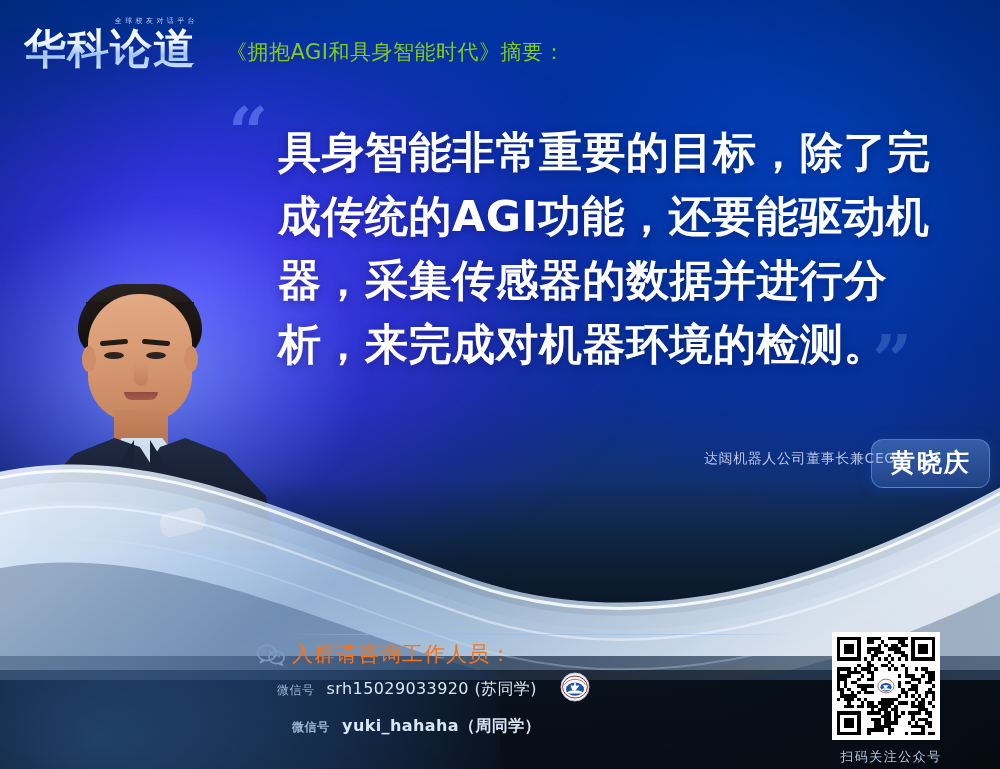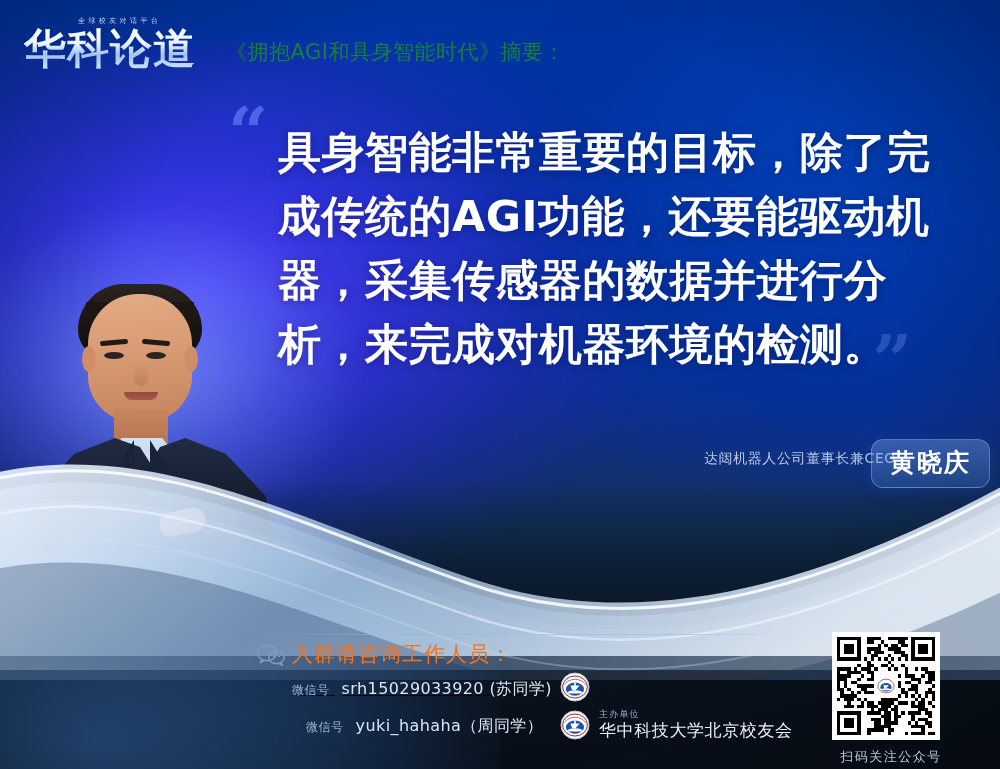--- a/index.html
+++ b/index.html
@@ -41,37 +41,37 @@
   }
   .bg-vignette{
     position:absolute; inset:0;
     background:radial-gradient(ellipse at 50% 45%, rgba(0,0,0,0) 55%, rgba(0,0,0,.28) 100%);
   }
 
   
   .header{ position:absolute; left:0; top:0; width:100%; height:92px; z-index:40; }
   .logo-wrap{ position:absolute; left:24px; top:14px; width:196px; height:62px; }
   .logo-sub{
-    position:absolute; left:54px; top:2px; width:120px; text-align:left;
+    position:absolute; left:54px; top:2px; width:120px; text-align:right;
     font-size:7px; letter-spacing:3.4px; color:#bcd2f5; white-space:nowrap;
     font-family:"DejaVu Sans",sans-serif;
   }
   .logo-main{
     position:absolute; left:0; top:11px; width:196px; height:48px;
     font-size:42px; font-weight:bold; letter-spacing:1px; line-height:48px;
     font-family:"DejaVu Sans","Liberation Sans",sans-serif;
     background:linear-gradient(180deg,#ffffff 0%,#eaf3ff 38%,#9fc3f2 62%,#d9e9ff 100%);
     -webkit-background-clip:text; background-clip:text; color:transparent;
     -webkit-text-fill-color:transparent;
     text-shadow:none;
     white-space:nowrap;
   }
   .header-title{
     position:absolute; left:226px; top:38px;
-    font-size:21px; color:#15803d; letter-spacing:.5px; white-space:nowrap;
+    font-size:21px; color:#84cc16; letter-spacing:.5px; white-space:nowrap;
     font-family:"DejaVu Sans","Liberation Sans",sans-serif; font-weight:500;
   }
 
   
   .portrait{
     position:absolute; left:18px; top:288px; width:262px; height:262px; z-index:25;
   }
   .p-head{
     position:absolute; left:70px; top:6px; width:104px; height:128px;
     border-radius:50px 50px 46px 46px;
@@ -197,22 +197,22 @@
     position:absolute; left:285px; top:634px; width:505px; height:1px; z-index:36;
     background:linear-gradient(90deg, rgba(140,175,225,0) 0%, rgba(150,185,235,.55) 18%, rgba(150,185,235,.55) 82%, rgba(140,175,225,0) 100%);
   }
   .wechat-icon{ position:absolute; left:256px; top:643px; width:30px; height:24px; z-index:37; }
   .contact-title{
     position:absolute; left:292px; top:640px; z-index:37;
     font-size:21px; color:#f97316; letter-spacing:1px; white-space:nowrap;
     font-family:"DejaVu Sans","Liberation Sans",sans-serif;
   }
   .wx-row{ position:absolute; z-index:37; white-space:nowrap; font-family:"DejaVu Sans","Liberation Sans",sans-serif; }
-  .wx-row.r1{ left:292px; top:679px;text-decoration:underline; }
-  .wx-row.r2{ left:306px; top:716px; }
+  .wx-row.r1{ left:277px; top:679px; }
+  .wx-row.r2{ left:292px; top:716px;font-weight:bold; }
   .wx-label{ font-size:12px; color:#9fb4d4; letter-spacing:.5px; }
   .wx-value{ font-size:16px; color:#d8e6f8; letter-spacing:.4px; margin-left:7px; }
 
   
   .org{ position:absolute; z-index:37; display:flex; align-items:center; }
   .org.o1{ left:560px; top:672px; }
   .org.o2{ left:560px; top:710px; }
   .seal{ width:30px; height:30px; position:relative; flex:0 0 auto; }
   .org-text{ margin-left:9px; line-height:1.05; }
   .org-kind{ font-size:9px; color:#9fb4d4; letter-spacing:1.2px; white-space:nowrap; font-family:"DejaVu Sans",sans-serif; }
@@ -361,37 +361,20 @@
         <ellipse cx="15" cy="15" rx="12.4" ry="11" fill="#ffffff" stroke="#9d2f2f" stroke-width="1"></ellipse>
         <path d="M4.4 12.6 A 12.4 11 0 0 1 25.6 12.6" fill="none" stroke="#9d2f2f" stroke-width="0.7"></path>
         <ellipse cx="15" cy="17.2" rx="9" ry="6.6" fill="#1b53a8"></ellipse>
         <path d="M7.2 20.4 C 10 17.6 20 17.6 22.8 20.4 L22.8 21.6 L7.2 21.6 Z" fill="#ffffff"></path>
         <path d="M10.5 13.6 L19.6 13.6 L15.6 18.2 L12.2 18.2 Z" fill="#ffffff"></path>
         <rect x="14.2" y="10.4" width="1.6" height="4" fill="#ffffff"></rect>
       </svg>
     </div>
   </div>
 
-  <div class="org o2">
-    <div class="seal">
-      <svg viewBox="0 0 30 30" width="30" height="30" xmlns="http://www.w3.org/2000/svg">
-        <circle cx="15" cy="15" r="14" fill="#f3f6fb" stroke="#b9cade" stroke-width="1"></circle>
-        <ellipse cx="15" cy="15" rx="12.4" ry="11" fill="#ffffff" stroke="#9d2f2f" stroke-width="1"></ellipse>
-        <path d="M4.4 12.6 A 12.4 11 0 0 1 25.6 12.6" fill="none" stroke="#9d2f2f" stroke-width="0.7"></path>
-        <ellipse cx="15" cy="17.2" rx="9" ry="6.6" fill="#1b53a8"></ellipse>
-        <path d="M7.2 20.4 C 10 17.6 20 17.6 22.8 20.4 L22.8 21.6 L7.2 21.6 Z" fill="#ffffff"></path>
-        <path d="M10.5 13.6 L19.6 13.6 L15.6 18.2 L12.2 18.2 Z" fill="#ffffff"></path>
-        <rect x="14.2" y="10.4" width="1.6" height="4" fill="#ffffff"></rect>
-      </svg>
-    </div>
-    <div class="org-text">
-      <div class="org-kind">主办单位</div>
-      <div class="org-name">华中科技大学北京校友会</div>
-    </div>
-  </div>
 
   <div class="qr-wrap">
     <div class="qr">
       <svg class="qr-grid" id="qr-svg" viewBox="0 0 29 29" xmlns="http://www.w3.org/2000/svg" shape-rendering="crispEdges">
           <rect width="29" height="29" fill="#ffffff"></rect>
           <path d="M0 0h1v1h-1zM1 0h1v1h-1zM2 0h1v1h-1zM3 0h1v1h-1zM4 0h1v1h-1zM5 0h1v1h-1zM6 0h1v1h-1zM9 0h1v1h-1zM10 0h1v1h-1zM11 0h1v1h-1zM12 0h1v1h-1zM15 0h1v1h-1zM16 0h1v1h-1zM17 0h1v1h-1zM18 0h1v1h-1zM19 0h1v1h-1zM20 0h1v1h-1zM22 0h1v1h-1zM23 0h1v1h-1zM24 0h1v1h-1zM25 0h1v1h-1zM26 0h1v1h-1zM27 0h1v1h-1zM28 0h1v1h-1zM0 1h1v1h-1zM6 1h1v1h-1zM9 1h1v1h-1zM10 1h1v1h-1zM13 1h1v1h-1zM18 1h1v1h-1zM19 1h1v1h-1zM22 1h1v1h-1zM28 1h1v1h-1zM0 2h1v1h-1zM2 2h1v1h-1zM3 2h1v1h-1zM4 2h1v1h-1zM6 2h1v1h-1zM12 2h1v1h-1zM14 2h1v1h-1zM16 2h1v1h-1zM17 2h1v1h-1zM19 2h1v1h-1zM20 2h1v1h-1zM22 2h1v1h-1zM24 2h1v1h-1zM25 2h1v1h-1zM26 2h1v1h-1zM28 2h1v1h-1zM0 3h1v1h-1zM2 3h1v1h-1zM3 3h1v1h-1zM4 3h1v1h-1zM6 3h1v1h-1zM9 3h1v1h-1zM10 3h1v1h-1zM11 3h1v1h-1zM12 3h1v1h-1zM15 3h1v1h-1zM16 3h1v1h-1zM17 3h1v1h-1zM18 3h1v1h-1zM22 3h1v1h-1zM24 3h1v1h-1zM25 3h1v1h-1zM26 3h1v1h-1zM28 3h1v1h-1zM0 4h1v1h-1zM2 4h1v1h-1zM3 4h1v1h-1zM4 4h1v1h-1zM6 4h1v1h-1zM9 4h1v1h-1zM11 4h1v1h-1zM12 4h1v1h-1zM13 4h1v1h-1zM17 4h1v1h-1zM18 4h1v1h-1zM19 4h1v1h-1zM22 4h1v1h-1zM24 4h1v1h-1zM25 4h1v1h-1zM26 4h1v1h-1zM28 4h1v1h-1zM0 5h1v1h-1zM6 5h1v1h-1zM10 5h1v1h-1zM11 5h1v1h-1zM15 5h1v1h-1zM19 5h1v1h-1zM20 5h1v1h-1zM22 5h1v1h-1zM28 5h1v1h-1zM0 6h1v1h-1zM1 6h1v1h-1zM2 6h1v1h-1zM3 6h1v1h-1zM4 6h1v1h-1zM5 6h1v1h-1zM6 6h1v1h-1zM8 6h1v1h-1zM10 6h1v1h-1zM12 6h1v1h-1zM14 6h1v1h-1zM16 6h1v1h-1zM18 6h1v1h-1zM20 6h1v1h-1zM22 6h1v1h-1zM23 6h1v1h-1zM24 6h1v1h-1zM25 6h1v1h-1zM26 6h1v1h-1zM27 6h1v1h-1zM28 6h1v1h-1zM9 7h1v1h-1zM15 7h1v1h-1zM6 8h1v1h-1zM9 8h1v1h-1zM10 8h1v1h-1zM13 8h1v1h-1zM14 8h1v1h-1zM16 8h1v1h-1zM19 8h1v1h-1zM0 9h1v1h-1zM1 9h1v1h-1zM2 9h1v1h-1zM3 9h1v1h-1zM5 9h1v1h-1zM7 9h1v1h-1zM8 9h1v1h-1zM9 9h1v1h-1zM11 9h1v1h-1zM15 9h1v1h-1zM17 9h1v1h-1zM20 9h1v1h-1zM23 9h1v1h-1zM25 9h1v1h-1zM26 9h1v1h-1zM0 10h1v1h-1zM3 10h1v1h-1zM4 10h1v1h-1zM5 10h1v1h-1zM6 10h1v1h-1zM9 10h1v1h-1zM10 10h1v1h-1zM20 10h1v1h-1zM26 10h1v1h-1zM27 10h1v1h-1zM28 10h1v1h-1zM0 11h1v1h-1zM1 11h1v1h-1zM2 11h1v1h-1zM3 11h1v1h-1zM7 11h1v1h-1zM10 11h1v1h-1zM18 11h1v1h-1zM20 11h1v1h-1zM21 11h1v1h-1zM22 11h1v1h-1zM25 11h1v1h-1zM27 11h1v1h-1zM28 11h1v1h-1zM0 12h1v1h-1zM1 12h1v1h-1zM2 12h1v1h-1zM6 12h1v1h-1zM9 12h1v1h-1zM10 12h1v1h-1zM22 12h1v1h-1zM23 12h1v1h-1zM24 12h1v1h-1zM27 12h1v1h-1zM28 12h1v1h-1zM0 13h1v1h-1zM2 13h1v1h-1zM4 13h1v1h-1zM5 13h1v1h-1zM18 13h1v1h-1zM20 13h1v1h-1zM21 13h1v1h-1zM24 13h1v1h-1zM26 13h1v1h-1zM27 13h1v1h-1zM0 14h1v1h-1zM2 14h1v1h-1zM6 14h1v1h-1zM7 14h1v1h-1zM8 14h1v1h-1zM9 14h1v1h-1zM10 14h1v1h-1zM18 14h1v1h-1zM22 14h1v1h-1zM23 14h1v1h-1zM28 14h1v1h-1zM0 15h1v1h-1zM1 15h1v1h-1zM3 15h1v1h-1zM7 15h1v1h-1zM8 15h1v1h-1zM19 15h1v1h-1zM21 15h1v1h-1zM22 15h1v1h-1zM23 15h1v1h-1zM27 15h1v1h-1zM1 16h1v1h-1zM4 16h1v1h-1zM6 16h1v1h-1zM8 16h1v1h-1zM9 16h1v1h-1zM10 16h1v1h-1zM19 16h1v1h-1zM20 16h1v1h-1zM23 16h1v1h-1zM26 16h1v1h-1zM27 16h1v1h-1zM28 16h1v1h-1zM1 17h1v1h-1zM2 17h1v1h-1zM3 17h1v1h-1zM4 17h1v1h-1zM5 17h1v1h-1zM18 17h1v1h-1zM20 17h1v1h-1zM22 17h1v1h-1zM24 17h1v1h-1zM26 17h1v1h-1zM28 17h1v1h-1zM0 18h1v1h-1zM2 18h1v1h-1zM3 18h1v1h-1zM4 18h1v1h-1zM6 18h1v1h-1zM8 18h1v1h-1zM13 18h1v1h-1zM14 18h1v1h-1zM15 18h1v1h-1zM16 18h1v1h-1zM17 18h1v1h-1zM23 18h1v1h-1zM25 18h1v1h-1zM28 18h1v1h-1zM3 19h1v1h-1zM7 19h1v1h-1zM9 19h1v1h-1zM10 19h1v1h-1zM12 19h1v1h-1zM13 19h1v1h-1zM14 19h1v1h-1zM15 19h1v1h-1zM16 19h1v1h-1zM18 19h1v1h-1zM19 19h1v1h-1zM20 19h1v1h-1zM22 19h1v1h-1zM24 19h1v1h-1zM25 19h1v1h-1zM27 19h1v1h-1zM2 20h1v1h-1zM3 20h1v1h-1zM4 20h1v1h-1zM6 20h1v1h-1zM7 20h1v1h-1zM9 20h1v1h-1zM10 20h1v1h-1zM11 20h1v1h-1zM13 20h1v1h-1zM14 20h1v1h-1zM15 20h1v1h-1zM17 20h1v1h-1zM22 20h1v1h-1zM23 20h1v1h-1zM24 20h1v1h-1zM25 20h1v1h-1zM28 20h1v1h-1zM10 21h1v1h-1zM12 21h1v1h-1zM13 21h1v1h-1zM14 21h1v1h-1zM16 21h1v1h-1zM17 21h1v1h-1zM24 21h1v1h-1zM25 21h1v1h-1zM26 21h1v1h-1zM0 22h1v1h-1zM1 22h1v1h-1zM2 22h1v1h-1zM3 22h1v1h-1zM4 22h1v1h-1zM5 22h1v1h-1zM6 22h1v1h-1zM9 22h1v1h-1zM10 22h1v1h-1zM11 22h1v1h-1zM12 22h1v1h-1zM14 22h1v1h-1zM15 22h1v1h-1zM17 22h1v1h-1zM19 22h1v1h-1zM21 22h1v1h-1zM22 22h1v1h-1zM23 22h1v1h-1zM24 22h1v1h-1zM26 22h1v1h-1zM27 22h1v1h-1zM0 23h1v1h-1zM6 23h1v1h-1zM13 23h1v1h-1zM14 23h1v1h-1zM15 23h1v1h-1zM17 23h1v1h-1zM18 23h1v1h-1zM22 23h1v1h-1zM27 23h1v1h-1zM0 24h1v1h-1zM2 24h1v1h-1zM3 24h1v1h-1zM4 24h1v1h-1zM6 24h1v1h-1zM10 24h1v1h-1zM11 24h1v1h-1zM12 24h1v1h-1zM14 24h1v1h-1zM15 24h1v1h-1zM17 24h1v1h-1zM22 24h1v1h-1zM24 24h1v1h-1zM25 24h1v1h-1zM26 24h1v1h-1zM0 25h1v1h-1zM2 25h1v1h-1zM3 25h1v1h-1zM4 25h1v1h-1zM6 25h1v1h-1zM11 25h1v1h-1zM12 25h1v1h-1zM14 25h1v1h-1zM15 25h1v1h-1zM16 25h1v1h-1zM17 25h1v1h-1zM21 25h1v1h-1zM23 25h1v1h-1zM26 25h1v1h-1zM27 25h1v1h-1zM0 26h1v1h-1zM2 26h1v1h-1zM3 26h1v1h-1zM4 26h1v1h-1zM6 26h1v1h-1zM11 26h1v1h-1zM12 26h1v1h-1zM13 26h1v1h-1zM14 26h1v1h-1zM15 26h1v1h-1zM22 26h1v1h-1zM23 26h1v1h-1zM24 26h1v1h-1zM25 26h1v1h-1zM27 26h1v1h-1zM0 27h1v1h-1zM6 27h1v1h-1zM9 27h1v1h-1zM10 27h1v1h-1zM11 27h1v1h-1zM12 27h1v1h-1zM13 27h1v1h-1zM15 27h1v1h-1zM16 27h1v1h-1zM25 27h1v1h-1zM0 28h1v1h-1zM1 28h1v1h-1zM2 28h1v1h-1zM3 28h1v1h-1zM4 28h1v1h-1zM5 28h1v1h-1zM6 28h1v1h-1zM9 28h1v1h-1zM15 28h1v1h-1zM20 28h1v1h-1zM22 28h1v1h-1zM23 28h1v1h-1zM24 28h1v1h-1zM25 28h1v1h-1zM27 28h1v1h-1zM28 28h1v1h-1z" fill="#000000"></path>
         </svg>
       <div class="qr-logo">
         <svg viewBox="0 0 20 20" width="18" height="18" xmlns="http://www.w3.org/2000/svg">
           <ellipse cx="10" cy="10" rx="9" ry="7.6" fill="#ffffff" stroke="#9d2f2f" stroke-width="0.8"></ellipse>

